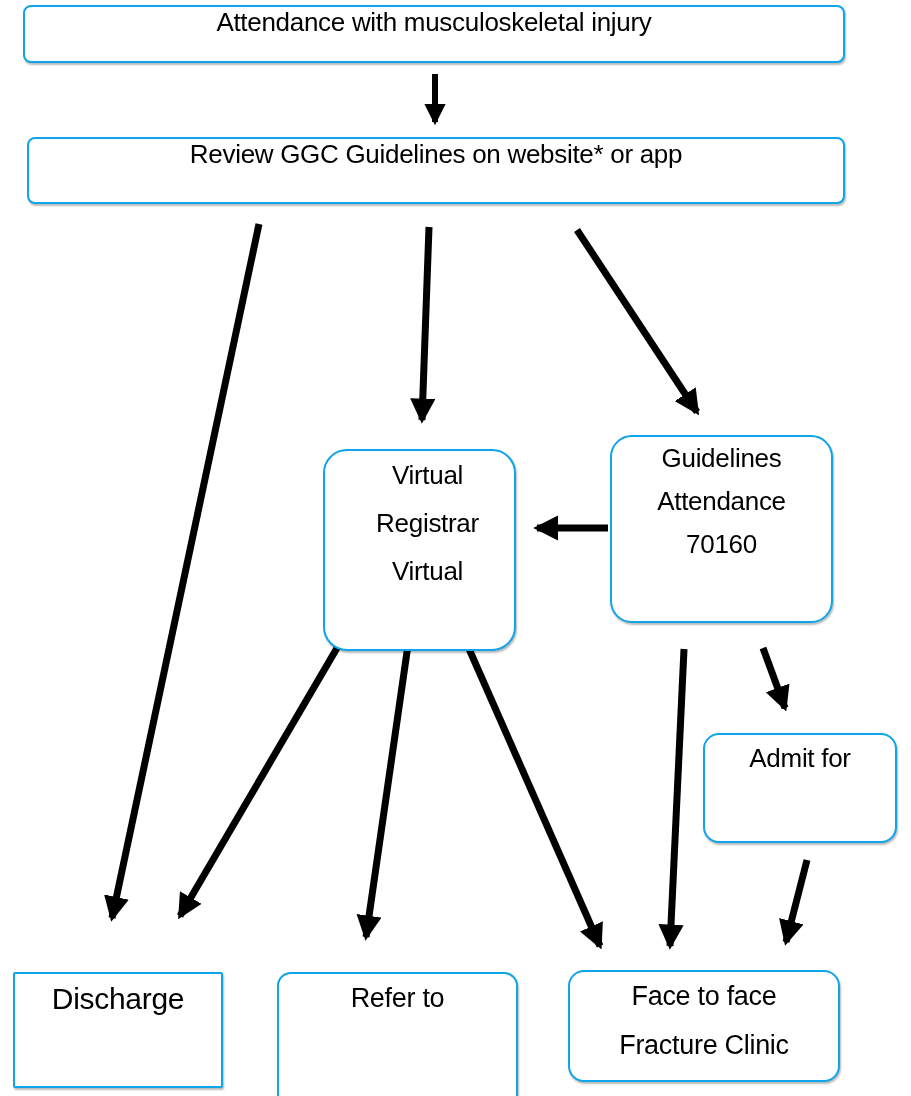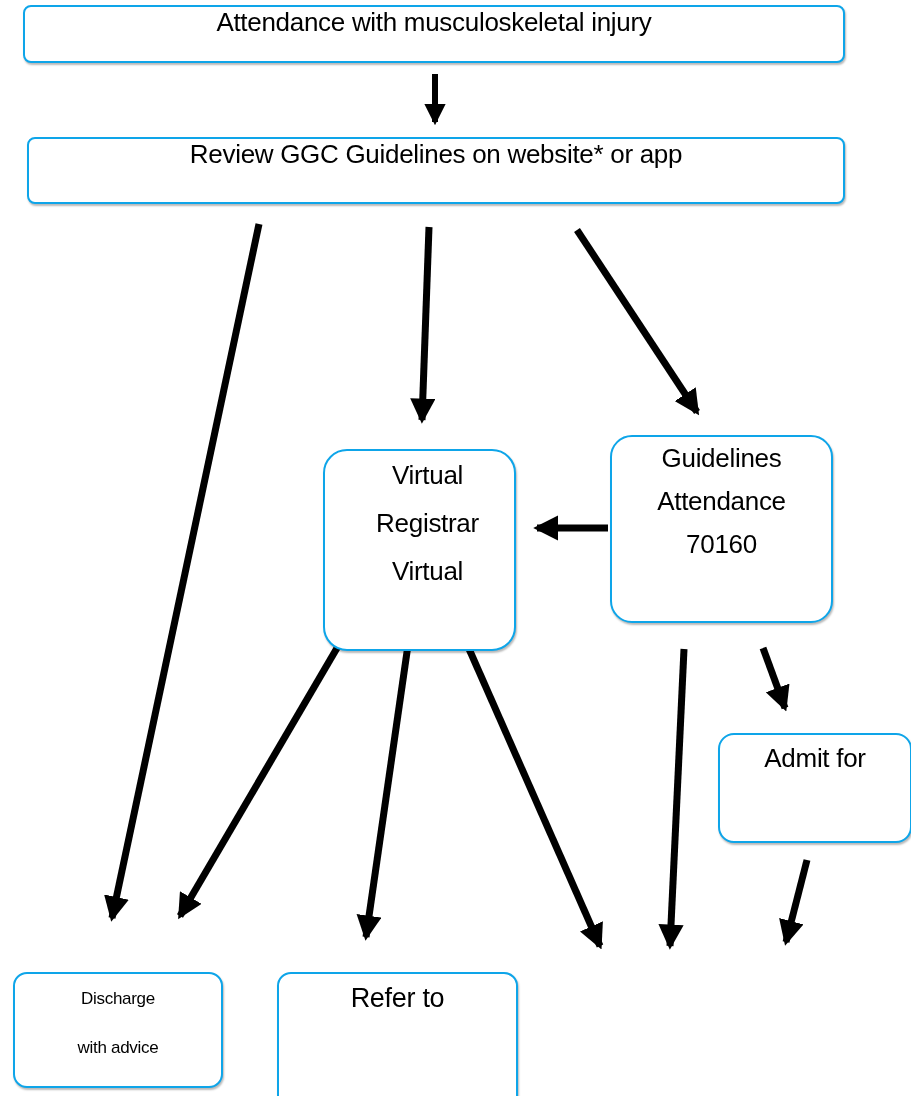--- a/index.html
+++ b/index.html
@@ -50,25 +50,25 @@
   .node-virtual {
     left: 323px; top: 449px; width: 193px; height: 202px;
     border-radius: 24px; font-size: 26px; line-height: 48px; padding-left: 16px;
   }
   .node-discuss {
     left: 610px; top: 435px; width: 223px; height: 188px;
     border-radius: 22px; font-size: 26px; line-height: 43px;
   }
   .node-admit {
     left: 703px; top: 733px; width: 194px; height: 110px;
-    border-radius: 16px; font-size: 26px; line-height: 46px; margin-left: 15px;
+    border-radius: 16px; font-size: 26px; line-height: 46px;
   }
   .node-discharge {
     left: 13px; top: 972px; width: 210px; height: 116px;
-    border-radius: 14px; font-size: 17px; line-height: 49px;
+    border-radius: 2px; font-size: 30px; line-height: 49px;
   }
   .node-physio {
     left: 277px; top: 972px; width: 241px; height: 144px;
     border-radius: 14px; font-size: 27px; line-height: 49px;
   }
   .node-face {
     left: 568px; top: 970px; width: 272px; height: 112px;
     border-radius: 16px; font-size: 27px; line-height: 49px;
   }
 </style>
@@ -115,21 +115,24 @@
     <span>Attendance</span>
     <span>70160</span>
   </div>
 
   <div class="node node-admit">
     <span>Admit for</span>
   </div>
 
   <div class="node node-discharge">
     <span>Discharge</span>
-    <span>with advice</span>
   </div>
 
   <div class="node node-physio">
     <span>Refer to</span>
   </div>
 
+  <div class="node node-face">
+    <span>Face to face</span>
+    <span>Fracture Clinic</span>
+  </div>
 
 </div>
 
 </body></html>

